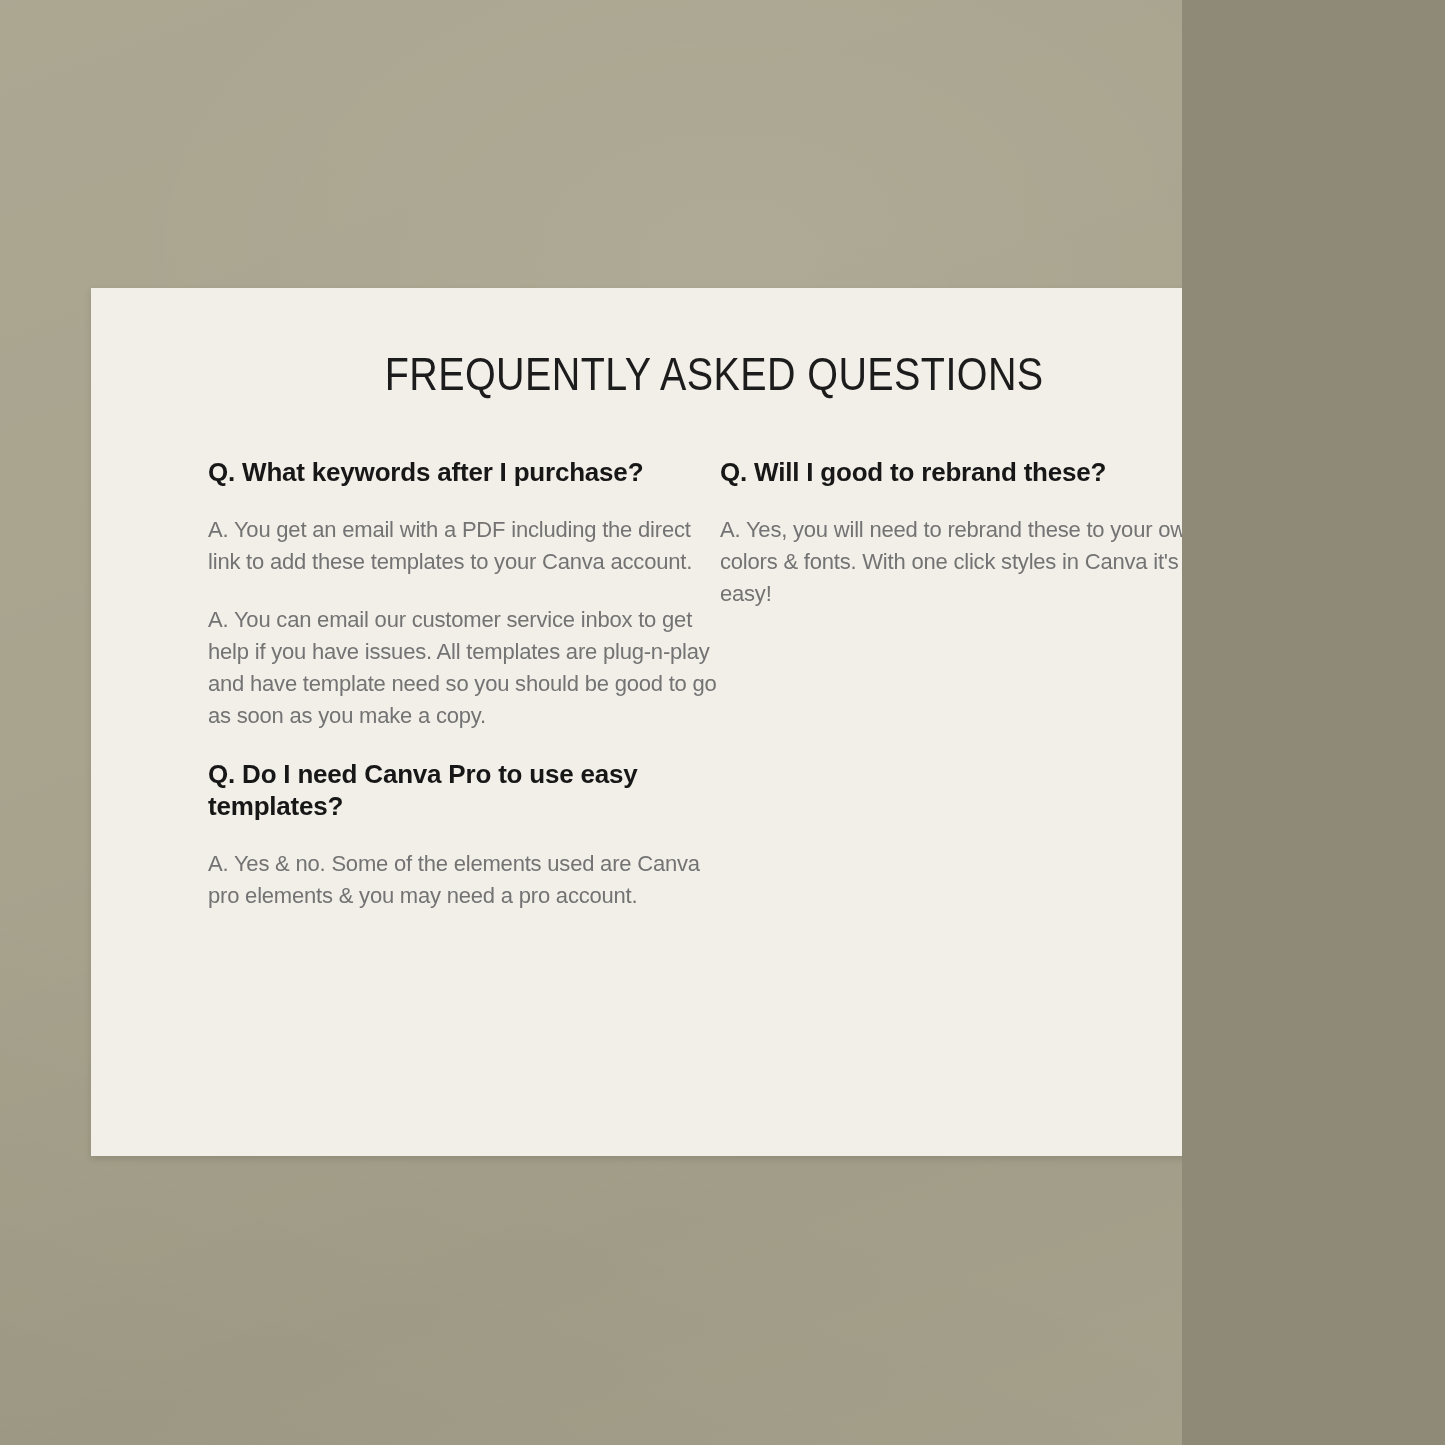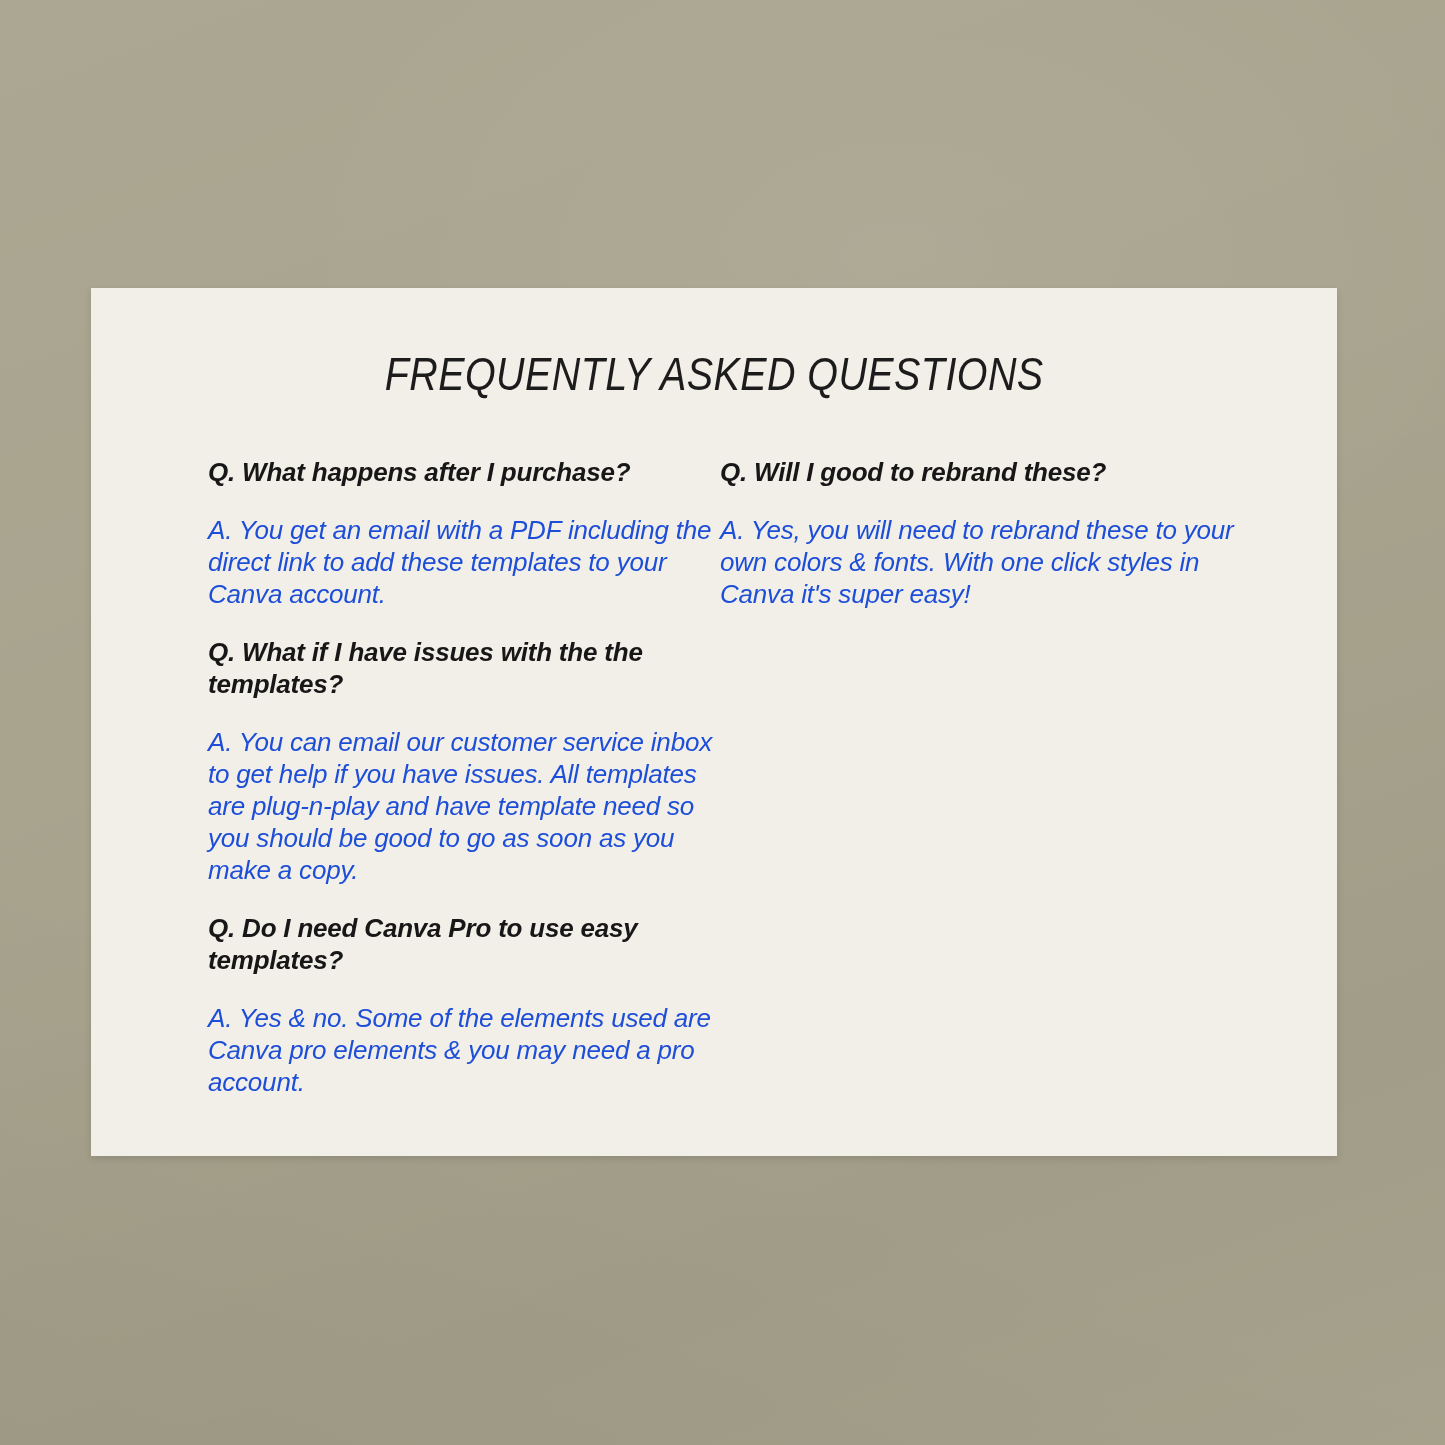--- a/index.html
+++ b/index.html
@@ -2,26 +2,25 @@
 <html><head>
 <meta charset="utf-8">
 <style>
   html, body {
     margin: 0;
     padding: 0;
     background: #8f8a77;
   }
   .stage {
     position: relative;
-    width: 1445px;
+    width: 1182px;
     height: 1445px;
     background: #a9a48e;
     overflow: hidden;
     font-family: "Liberation Sans", "DejaVu Sans", sans-serif;
-    font-style: italic;
   }
   
   .stage::before {
     content: "";
     position: absolute;
     inset: 0;
     background:
       radial-gradient(900px 600px at 62% 18%, rgba(255,255,255,0.06), rgba(255,255,255,0) 70%),
       linear-gradient(160deg, rgba(255,255,255,0.03) 0%, rgba(0,0,0,0) 40%, rgba(0,0,0,0.045) 78%, rgba(0,0,0,0.02) 100%),
       linear-gradient(20deg, rgba(0,0,0,0.035) 0%, rgba(0,0,0,0) 30%);
@@ -67,44 +66,43 @@
   .q {
     margin: 0 0 26px 0;
     font-size: 26px;
     line-height: 32px;
     font-weight: 700;
     color: #171717;
     letter-spacing: -0.2px;
   }
   .a {
     margin: 8px 0 26px 0;
-    font-size: 26px;
+    font-size: 22px;
     line-height: 32px;
     font-weight: 400;
-    color: #1d4ed8;
+    color: #737373;
     letter-spacing: -0.2px;
   }
   .col > p:last-child { margin-bottom: 0; }
 </style>
 </head>
 <body>
 
 <div class="stage">
   <div class="card">
 
     <h1 class="card-title">
       <span class="title-inner">FREQUENTLY ASKED QUESTIONS</span>
     </h1>
 
     <div class="columns">
 
       <div class="col col-left">
-        <p class="q">Q. What happens after I purchase?</p>
+        <p class="q">Q. What keywords after I purchase?</p>
         <p class="a">A. You get an email with a PDF including the direct link to add these templates to your Canva account.</p>
-        <p class="q">Q. What if I have issues with the the templates?</p>
         <p class="a">A. You can email our customer service inbox to get help if you have issues. All templates are plug-n-play and have template need so you should be good to go as soon as you make a copy.</p>
         <p class="q">Q. Do I need Canva Pro to use easy templates?</p>
         <p class="a">A. Yes &amp; no. Some of the elements used are Canva pro elements &amp; you may need a pro account.</p>
       </div>
 
       <div class="col col-right">
         <p class="q">Q. Will I good to rebrand these?</p>
         <p class="a">A. Yes, you will need to rebrand these to your own colors &amp; fonts. With one click styles in Canva it's super easy!</p>
       </div>
 

